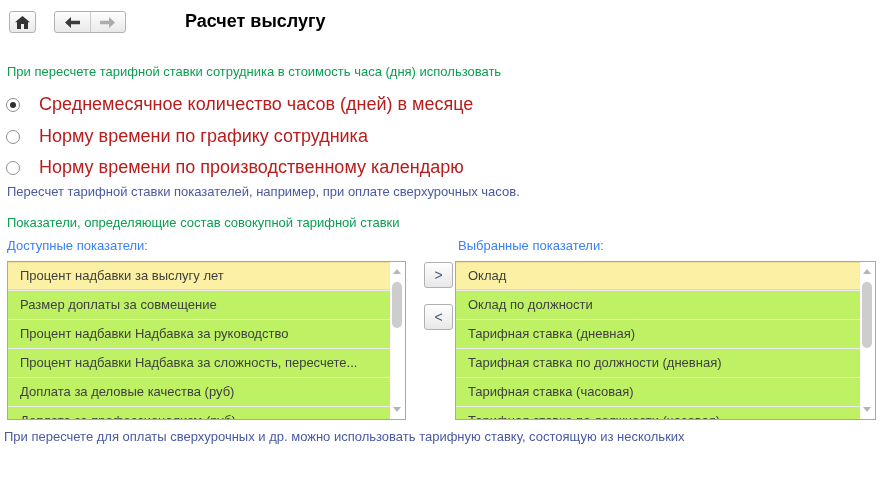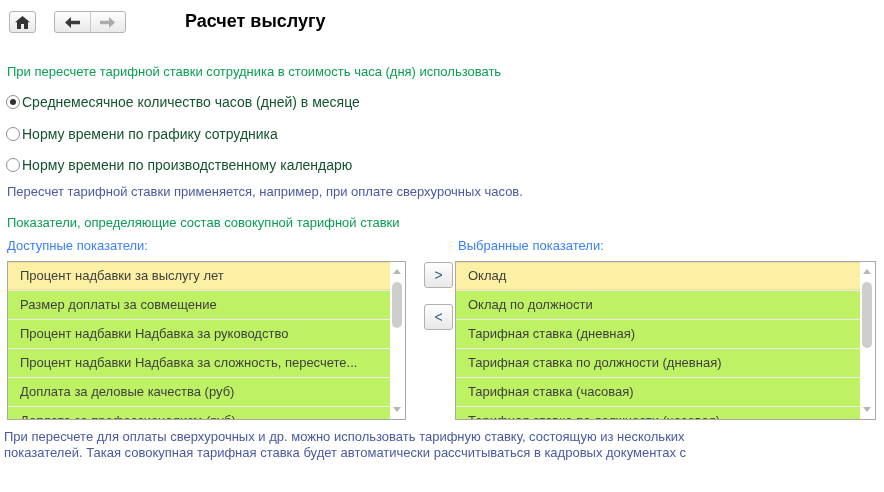--- a/index.html
+++ b/index.html
@@ -34,22 +34,22 @@
     position:absolute;left:185px;top:11px;
     font-size:18px;font-weight:bold;color:#000;
   }
 
   .txt{position:absolute;left:7px;font-size:13px;white-space:nowrap;}
   .green{color:var(--accent-green);}
   .blue{color:var(--note-blue);}
 
   
   .radio-row{
-    position:absolute;left:6px;display:flex;align-items:center;gap:2px;
-    font-size:14px;color:#14532d;cursor:pointer;white-space:nowrap;
+    position:absolute;left:6px;display:flex;align-items:center;gap:19px;
+    font-size:18px;color:#b91c1c;cursor:pointer;white-space:nowrap;
   }
   .radio-circle{
     width:14px;height:14px;border:1px solid #8f8f8f;border-radius:50%;
     background:#fff;position:relative;flex:0 0 auto;
   }
   .radio-row.selected .radio-circle::after{
     content:"";position:absolute;left:3px;top:3px;width:6px;height:6px;
     border-radius:50%;background:#2f2f2f;
   }
 
@@ -137,21 +137,21 @@
       <div class="radio-row" style="top: 126px;">
         <span class="radio-circle"></span>
         <span>Норму времени по графику сотрудника</span>
       </div>
       <div class="radio-row" style="top: 157px;">
         <span class="radio-circle"></span>
         <span>Норму времени по производственному календарю</span>
       </div>
     </div>
 
-  <div class="txt blue" style="top:184px;">Пересчет тарифной ставки применяется, например, при оплате сверхурочных часов.</div>
+  <div class="txt blue" style="top:184px;">Пересчет тарифной ставки показателей, например, при оплате сверхурочных часов.</div>
   <div class="txt green" style="top:215px;">Показатели, определяющие состав совокупной тарифной ставки</div>
 
   <div class="list-label" style="left:7px;">Доступные показатели:</div>
   <div class="list-label" style="left:458px;">Выбранные показатели:</div>
 
   <div class="list-box" style="left:7px;width:399px;">
     <div class="rows">
 
     <div class="list-row selected">
           <span>Процент надбавки за выслугу лет</span>
@@ -210,16 +210,15 @@
       </div>
     <div class="vscroll">
       <div class="scroll-arrow up"></div>
       <div class="scroll-thumb" style="top:20px;height:66px;"></div>
       <div class="scroll-arrow down"></div>
     </div>
   </div>
 
   <div class="note-bottom">
     <div>При пересчете для оплаты сверхурочных и др. можно использовать тарифную ставку, состоящую из нескольких</div>
-    <div>показателей. Такая совокупная тарифная ставка будет автоматически рассчитываться в кадровых документах с</div>
   </div>
 
 </div>
 
 </body></html>

